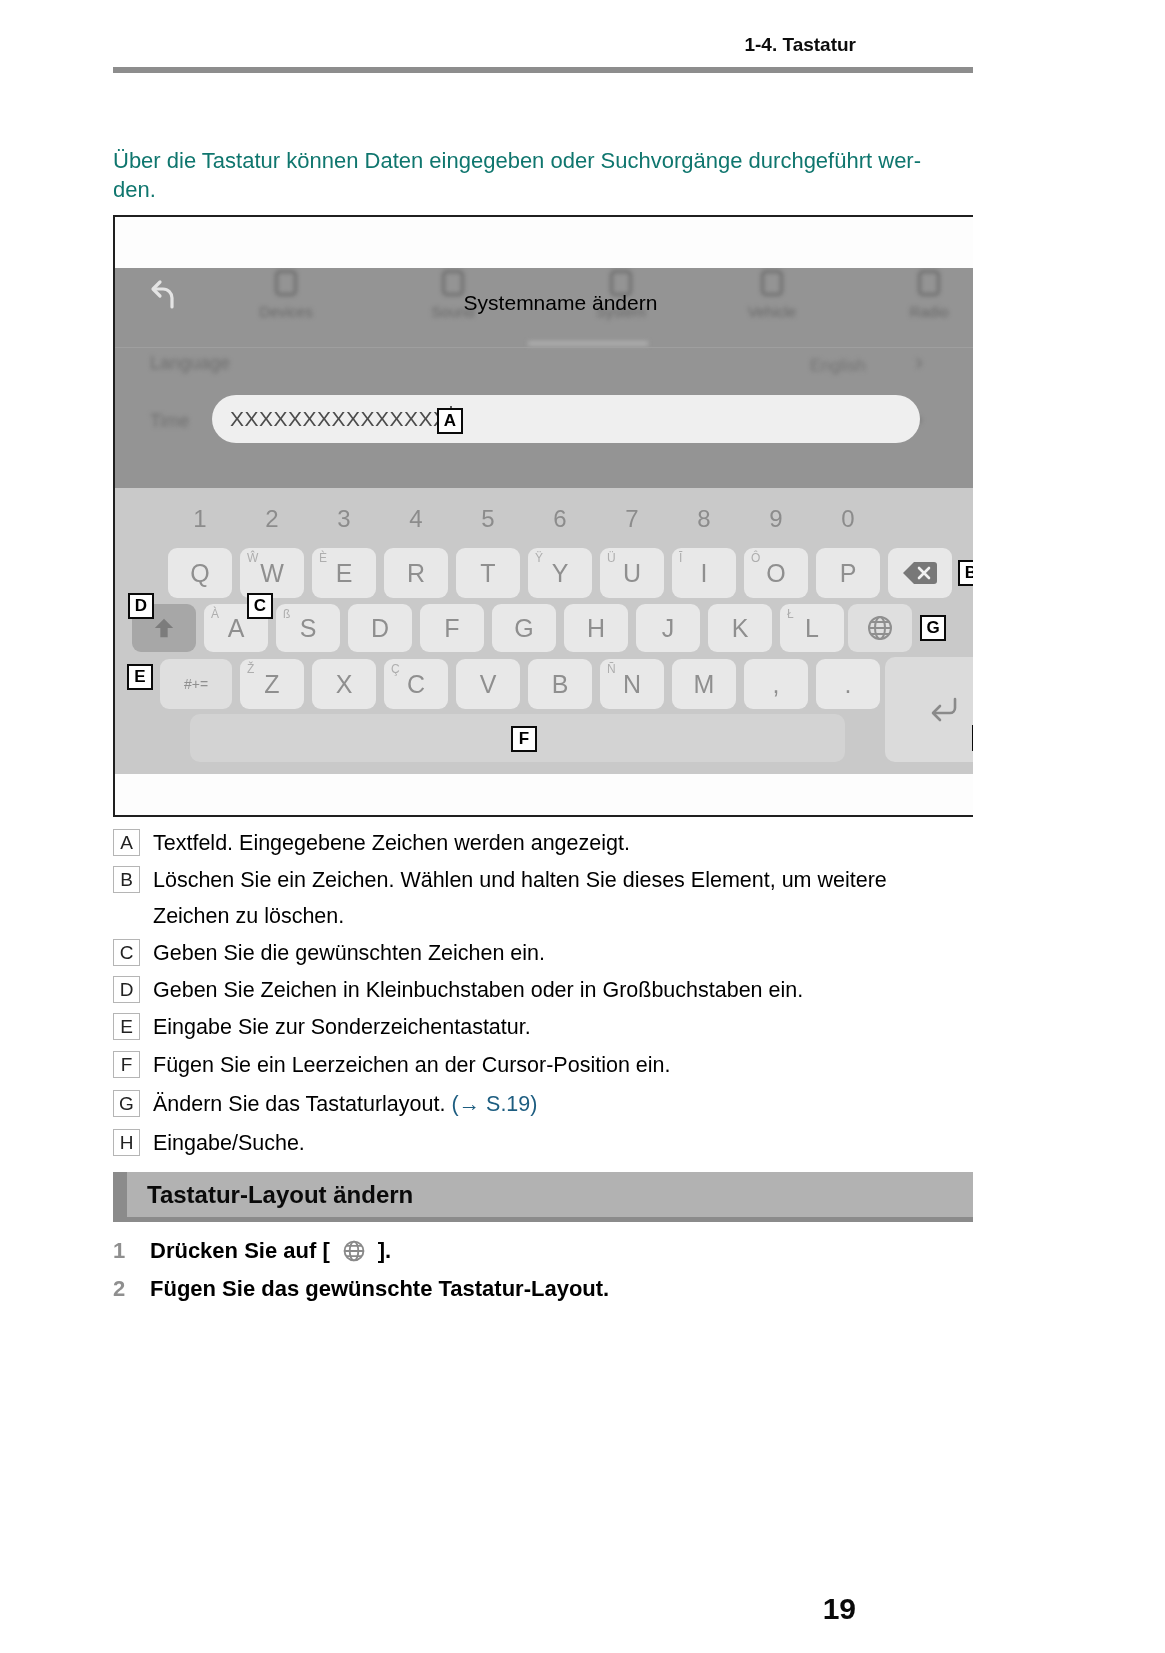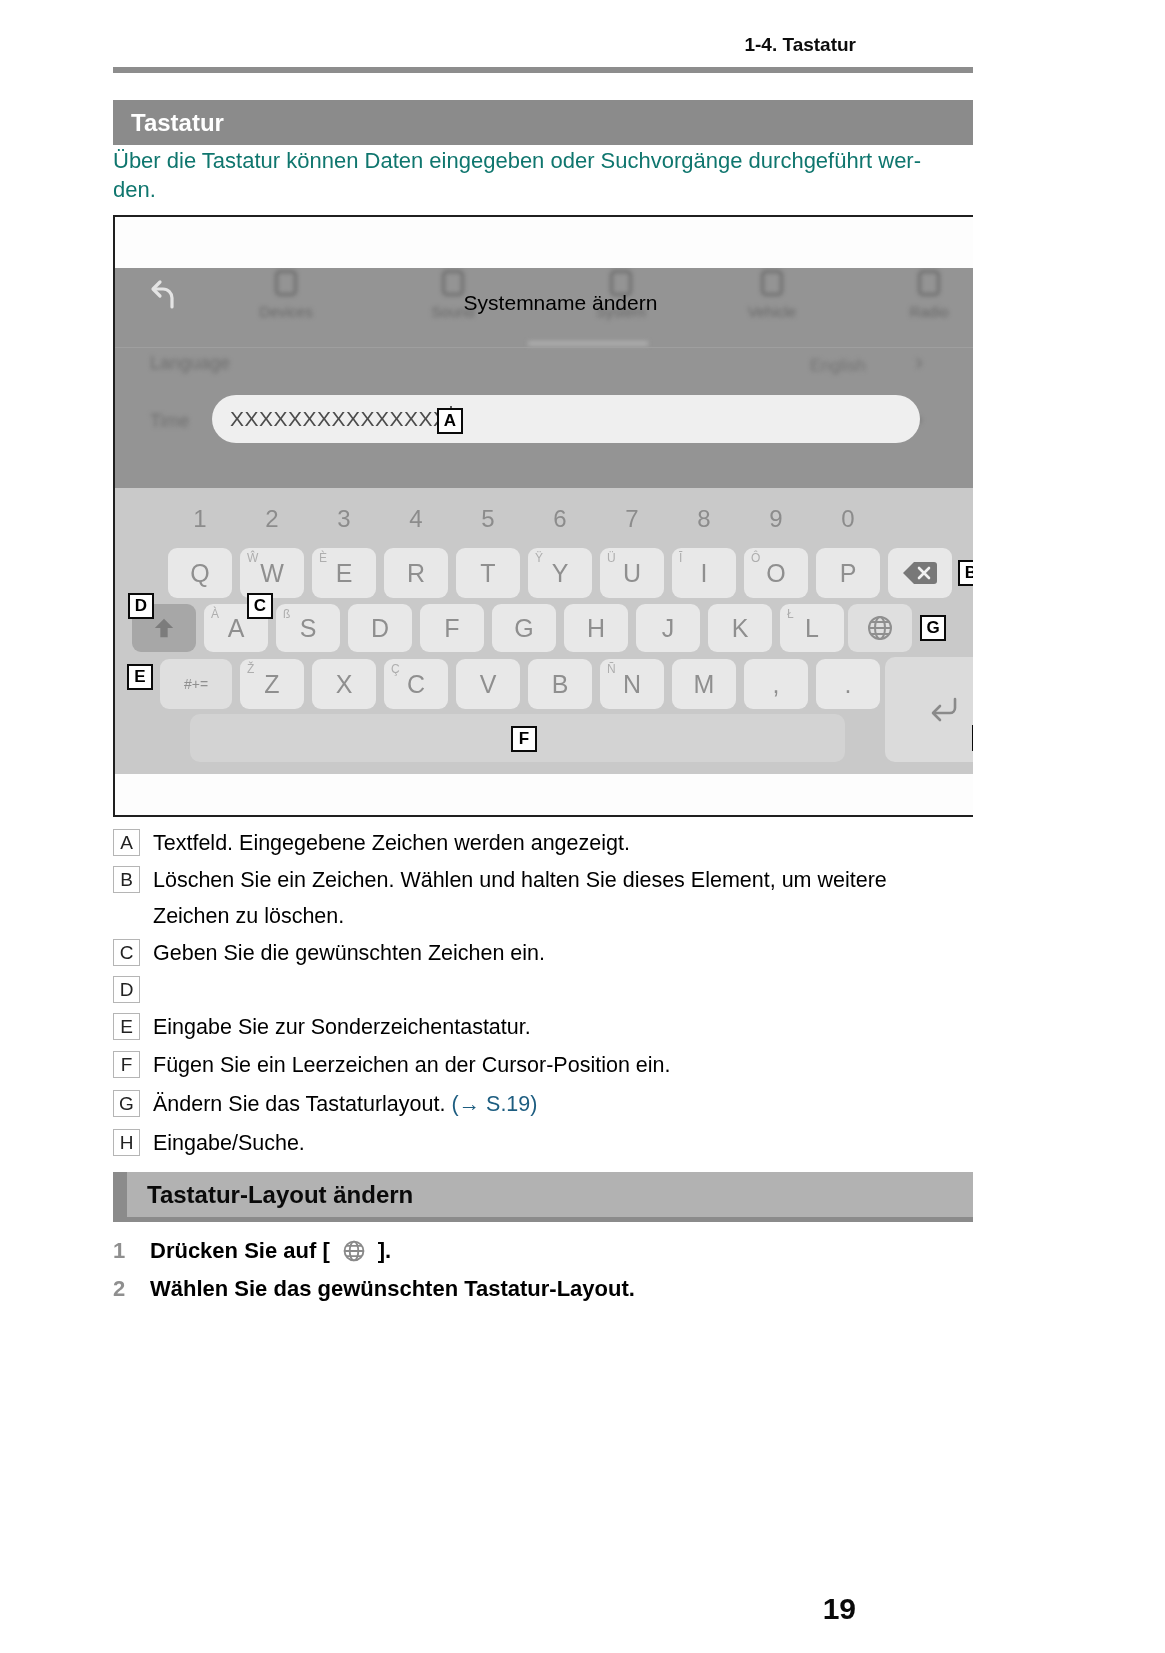--- a/index.html
+++ b/index.html
@@ -90,21 +90,20 @@
 <body>
 
 <div class="page" data-name="manual-page">
 
   <div class="running-head" data-name="running-head">1-4. Tastatur</div>
   <div class="head-rule" data-name="header-rule"></div>
 
   <div class="chapter-tab" data-name="chapter-tab">1</div>
   <div class="vert-title" data-name="chapter-title-vertical">Grundlegende Bedienung</div>
 
-  <div class="section-bar1" data-name="section-header-tastatur">Tastatur</div>
 
   <div class="intro" data-name="intro-paragraph">
     <div data-name="intro-line-1">Über die Tastatur können Daten eingegeben oder Suchvorgänge durchgeführt wer-</div>
     <div data-name="intro-line-2">den.</div>
   </div>
 
   <div class="shot" data-name="infotainment-screenshot">
     <div class="white-strip-top" data-name="screen-top-margin"></div>
 
     <div class="dim" data-name="dimmed-settings-screen">
@@ -317,20 +316,21 @@
       <div class="lg-row" data-name="legend-item-b" style="top: 862px;">
         <div class="lg-box" data-name="legend-key">B</div>
         <div class="lg-text" data-name="legend-text">Löschen Sie ein Zeichen. Wählen und halten Sie dieses Element, um weitere<br>Zeichen zu löschen.</div>
       </div>
       <div class="lg-row" data-name="legend-item-c" style="top: 935px;">
         <div class="lg-box" data-name="legend-key">C</div>
         <div class="lg-text" data-name="legend-text">Geben Sie die gewünschten Zeichen ein.</div>
       </div>
       <div class="lg-row" data-name="legend-item-d" style="top: 972px;">
         <div class="lg-box" data-name="legend-key">D</div>
+        <div class="lg-text" data-name="legend-text">Geben Sie Zeichen in Kleinbuchstaben oder in Großbuchstaben ein.</div>
       </div>
       <div class="lg-row" data-name="legend-item-e" style="top: 1009px;">
         <div class="lg-box" data-name="legend-key">E</div>
         <div class="lg-text" data-name="legend-text">Eingabe Sie zur Sonderzeichentastatur.</div>
       </div>
       <div class="lg-row" data-name="legend-item-f" style="top: 1047px;">
         <div class="lg-box" data-name="legend-key">F</div>
         <div class="lg-text" data-name="legend-text">Fügen Sie ein Leerzeichen an der Cursor-Position ein.</div>
       </div>
       <div class="lg-row" data-name="legend-item-g" style="top: 1086px;">
@@ -353,17 +353,17 @@
         <circle cx="14" cy="14" r="11" fill="none" stroke="#8a8a8a" stroke-width="2.2"></circle>
         <ellipse cx="14" cy="14" rx="5" ry="11" fill="none" stroke="#8a8a8a" stroke-width="2.2"></ellipse>
         <path d="M3 14 H25 M5 8 H23 M5 20 H23" fill="none" stroke="#8a8a8a" stroke-width="2.2"></path>
       </svg>
       <span data-name="step-1-post">].</span>
     </span>
   </div>
 
   <div class="step" style="top:1276px" data-name="step-2">
     <span class="step-num" data-name="step-number">2</span>
-    <span class="step-text" data-name="step-text">Wählen Sie das gewünschten Tastatur-Layout.</span>
+    <span class="step-text" data-name="step-text">Fügen Sie das gewünschte Tastatur-Layout.</span>
   </div>
 
   <div class="page-num" data-name="page-number">19</div>
 </div>
 
 </body></html>

